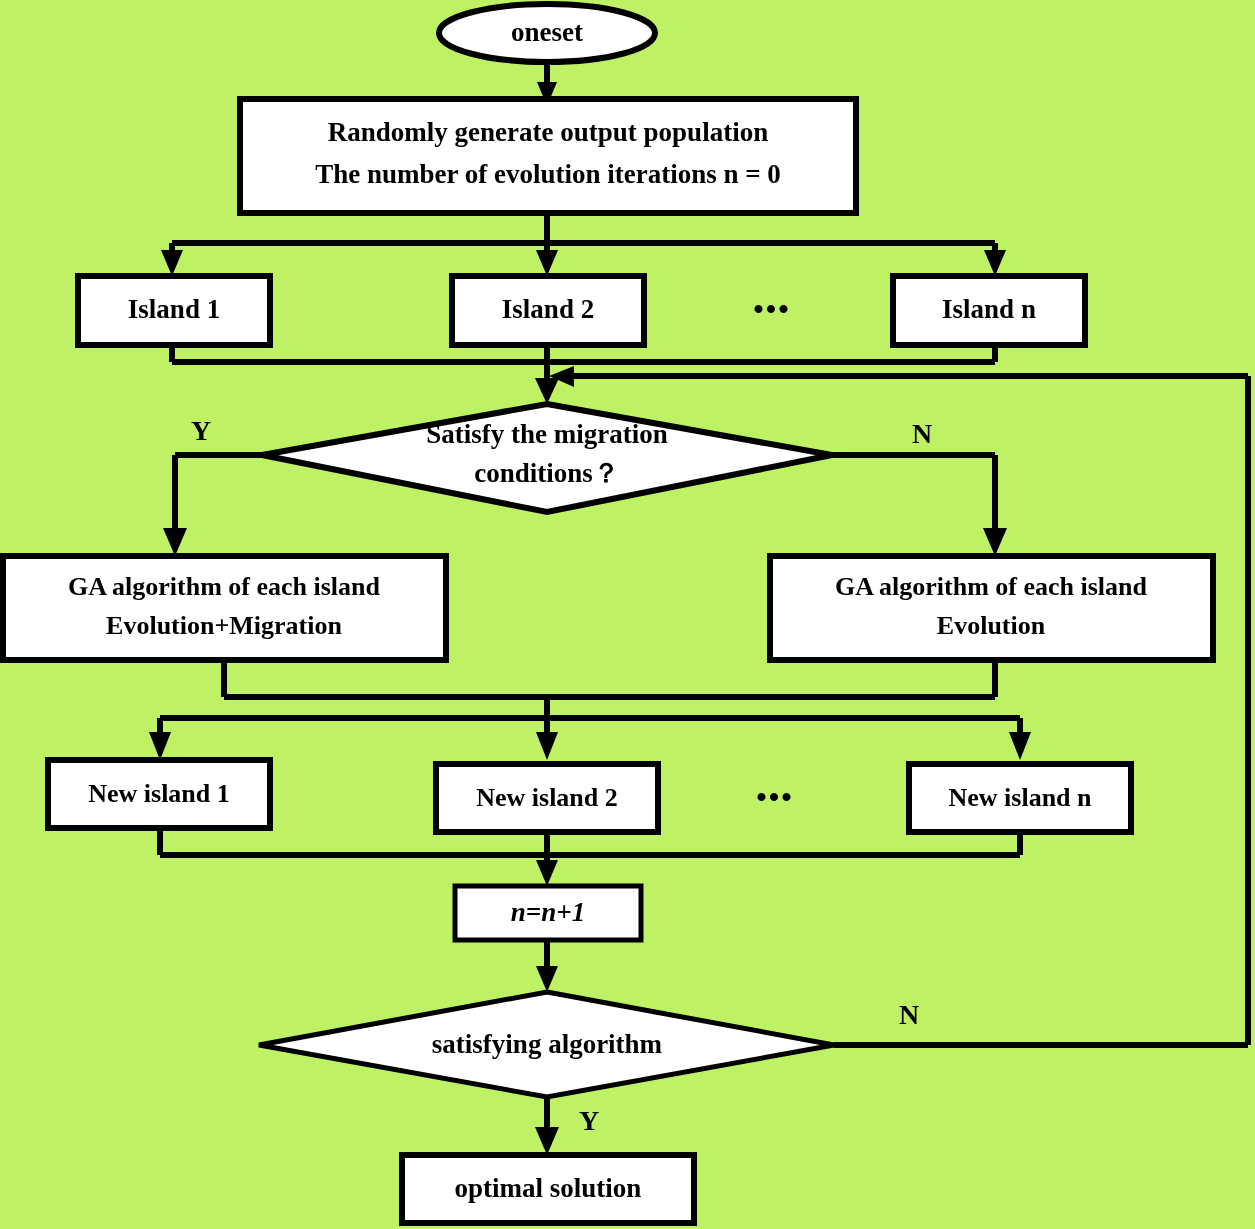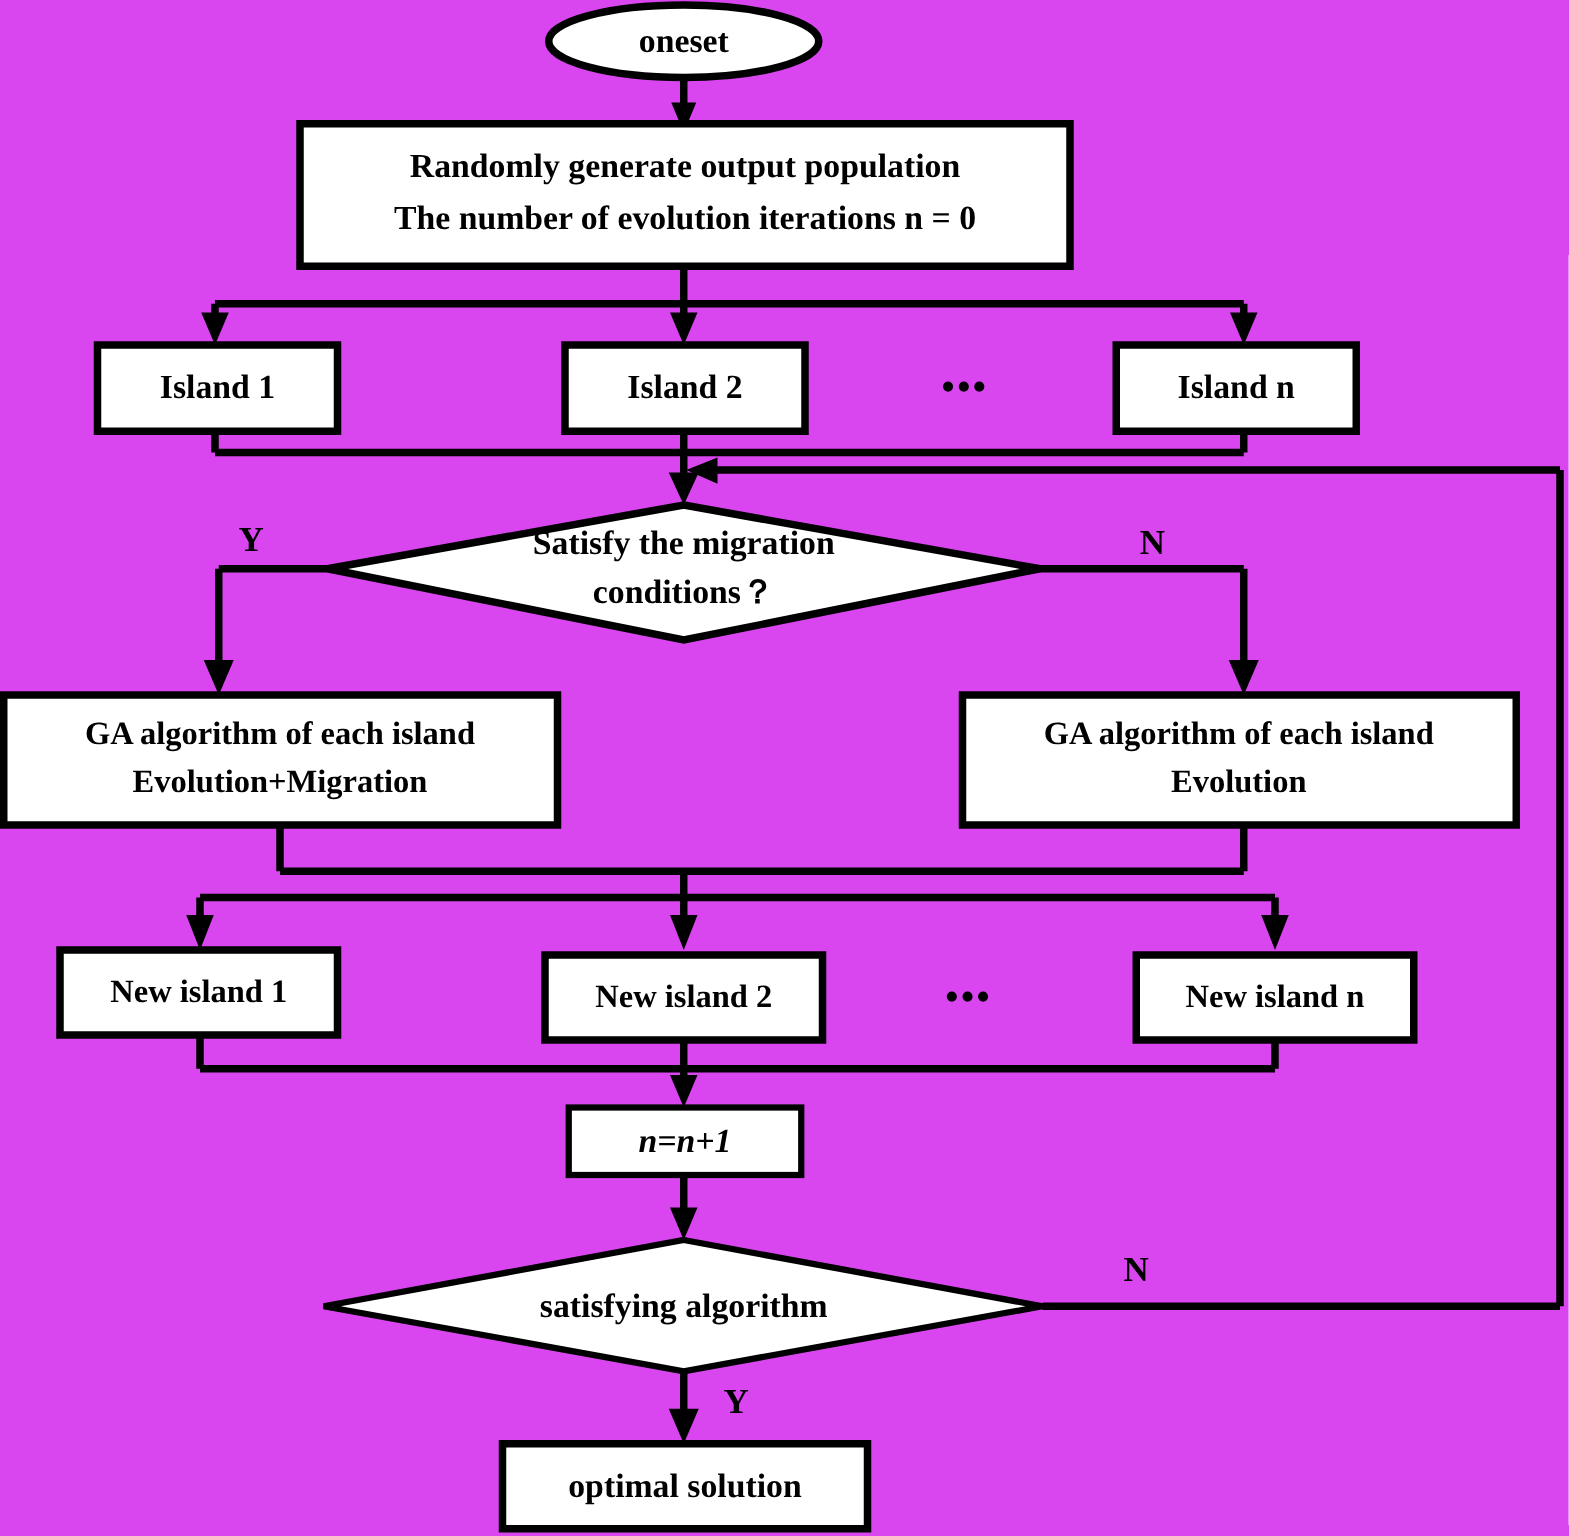--- a/index.html
+++ b/index.html
@@ -4,21 +4,21 @@
 <style>
   html, body {
     margin: 0;
     padding: 0;
     background: #ffffff;
   }
   #flowchart-root {
     position: relative;
     width: 1255px;
     height: 1229px;
-    background: #d946ef;
+    background: #bef264;
     font-family: "Liberation Serif", "DejaVu Serif", serif;
     overflow: hidden;
   }
   svg.fc {
     display: block;
     width: 1255px;
     height: 1229px;
   }
   .node-shape {
     fill: #ffffff;

